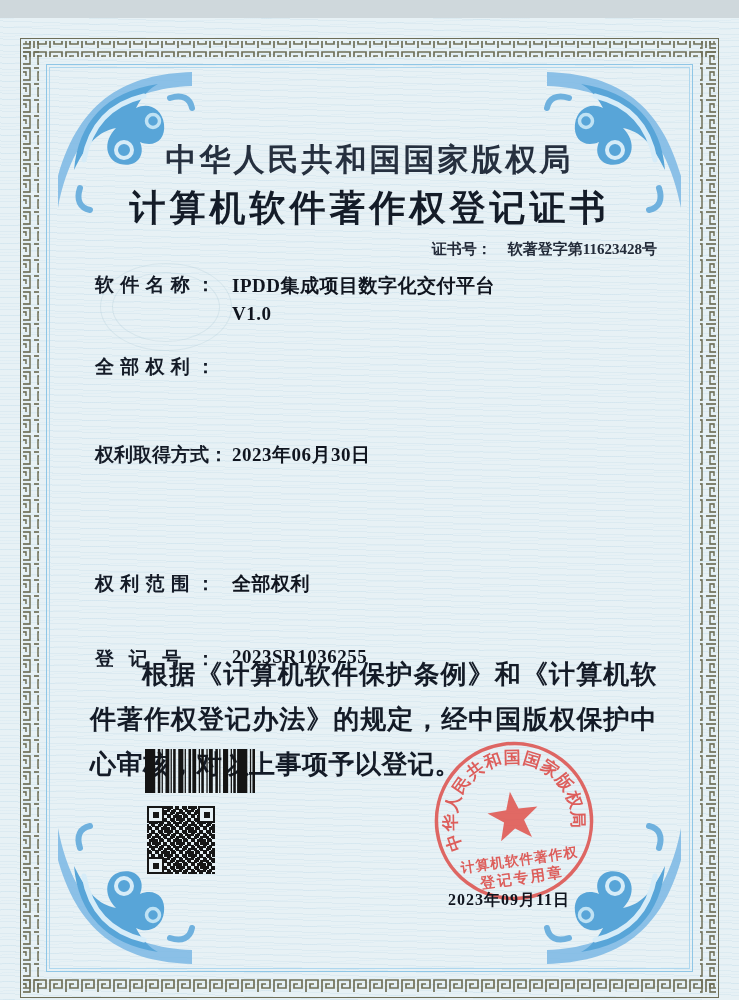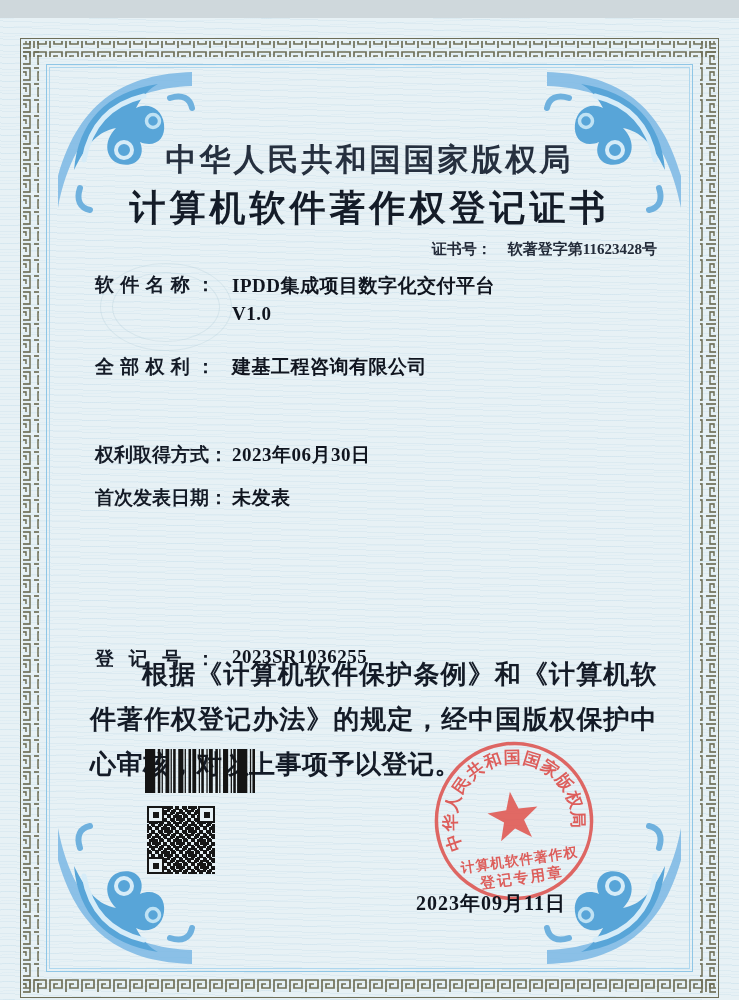--- a/index.html
+++ b/index.html
@@ -56,21 +56,21 @@
       repeating-conic-gradient(#161616 0% 25%, rgba(0,0,0,0) 25% 50%) 0px 0px/8px 8px,
       repeating-conic-gradient(rgba(0,0,0,0) 0% 25%, #161616 25% 50%) 2px 3px/6px 6px;
   }
   .finder{position:absolute;width:17px;height:17px;border:2.5px solid #161616;background:#e7f1f5;
     display:flex;align-items:center;justify-content:center;box-sizing:border-box;}
   .finder i{display:block;width:6px;height:6px;background:#161616;}
   .finder.tl{left:0;top:0}.finder.tr{right:0;top:0}.finder.bl{left:0;bottom:0}
   
   .seal{left:412px;top:701px;width:204px;height:204px;transform:rotate(-8deg);opacity:0.9;}
   .issue-date{
-    left:416px;top:872px;font-size:20px;font-weight:600;color:#10151f;letter-spacing:1px;
+    left:448px;top:872px;font-size:16px;font-weight:600;color:#10151f;letter-spacing:1px;
   }
 </style>
 </head>
 <body>
 
 <div class="certificate">
 
   <svg class="abs" width="739" height="1000" viewBox="0 0 739 1000" style="left:0;top:0">
     <defs>
       <pattern id="mh" width="16" height="16" patternUnits="userSpaceOnUse">
@@ -117,29 +117,28 @@
 
   <div class="row" style="top:254px">
     <span class="lab">软件名称：</span>
     <span class="val">
       <span class="vline">IPDD集成项目数字化交付平台</span>
       <span class="vline">V1.0</span>
     </span>
   </div>
   <div class="row" style="top:336px">
     <span class="lab">全部权利：</span>
-    <span class="val">建基工程咨询有限公司</span>
   </div>
   <div class="row" style="top:424px">
     <span class="lab">权利取得方式：</span>
     <span class="val">2023年06月30日</span>
   </div>
-  <div class="row" style="top:467px">
-    <span class="lab">首次发表日期：</span>
-    <span class="val">未发表</span>
+  <div class="row" style="top:553px">
+    <span class="lab">权利范围：</span>
+    <span class="val">全部权利</span>
   </div>
   <div class="row" style="top:628px">
     <span class="lab">登记号：</span>
     <span class="val">2023SR1036255</span>
   </div>
 
   <div class="abs statement">根据《计算机软件保护条例》和《计算机软件著作权登记办法》的规定，经中国版权保护中心审核，对以上事项予以登记。</div>
 
   <svg class="abs barcode" viewBox="0 0 86 44" preserveAspectRatio="none">
     <g fill="#141414">

